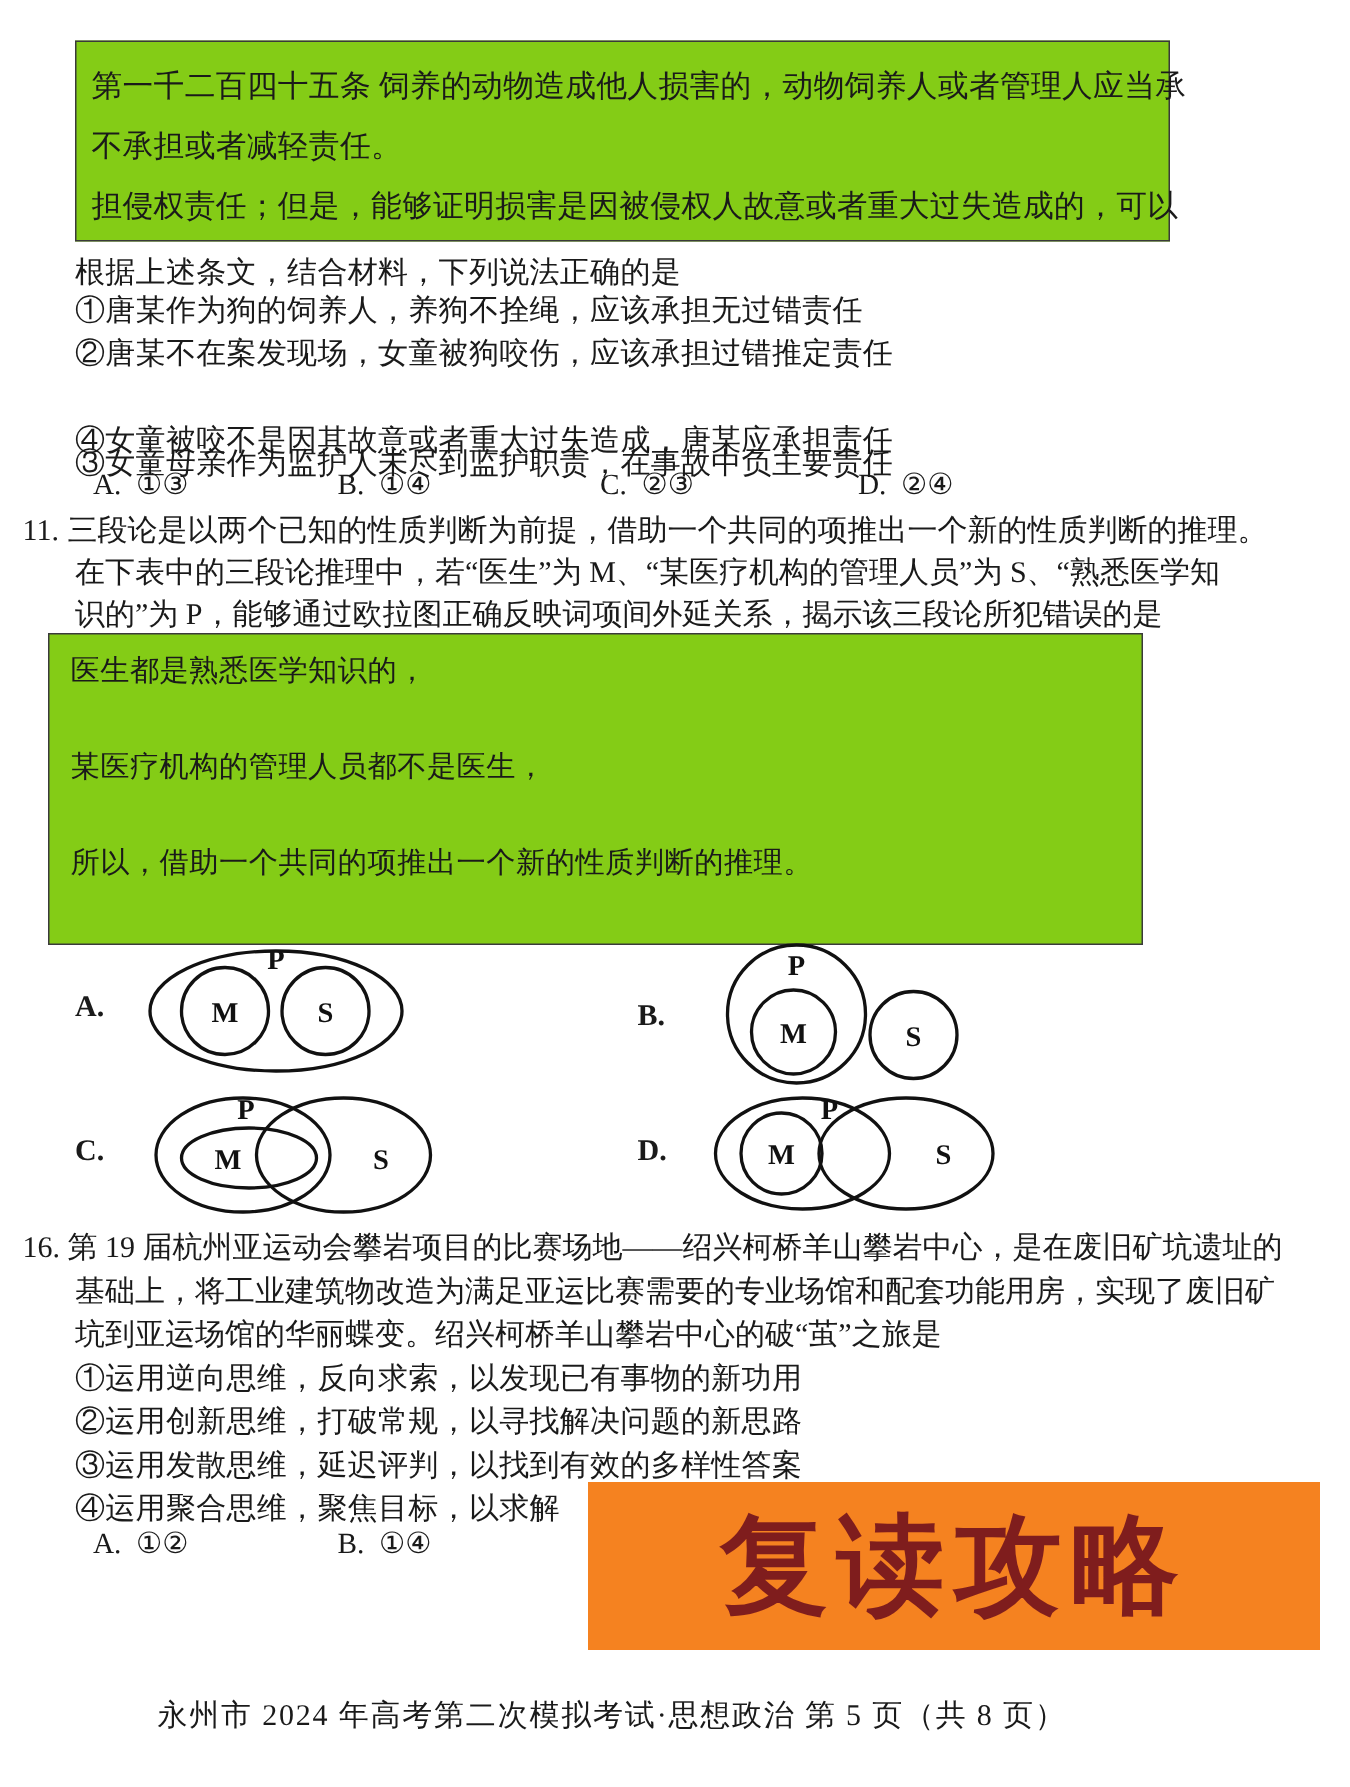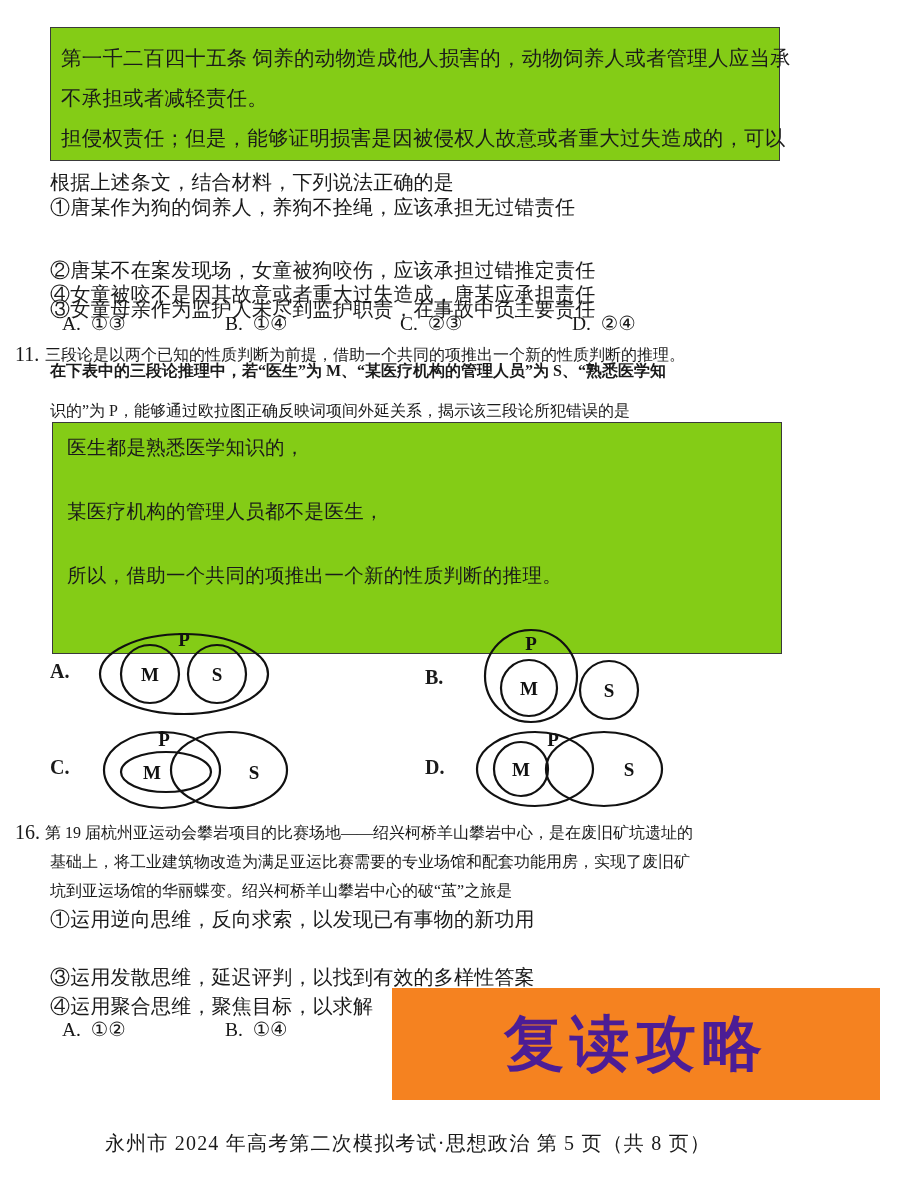--- a/index.html
+++ b/index.html
@@ -37,24 +37,24 @@
     padding: 10px 10px 0 10px;
   }
   #law-box .law-line {
     font-size: 20.5px;
     line-height: 40px;
     letter-spacing: 0.2px;
     white-space: nowrap;
   }
 
   #syllogism-box {
-    left: 52px;
+    left: 32px;
     top: 422px;
     width: 730px;
-    height: 232px;
+    height: 208px;
     padding: 12px 0 0 14px;
   }
   #syllogism-box .syl-line {
     font-size: 19.5px;
     line-height: 26px;
     height: 64px;
     letter-spacing: 0.3px;
   }
   #syllogism-box .syl-line.last { height: auto; }
 
@@ -66,21 +66,21 @@
     letter-spacing: 0.2px;
     white-space: pre;
   }
   .q-num {
     position: absolute;
     font-size: 20px;
     line-height: 29.5px;
   }
   .stem {
     position: absolute;
-    font-size: 16px;
+    font-size: 20px;
     line-height: 29.5px;
     white-space: pre;
   }
 
   
   .choice-row {
     position: absolute;
     font-size: 19.5px;
     line-height: 28px;
     width: 830px;
@@ -122,22 +122,22 @@
     left: 392px;
     top: 988px;
     width: 488px;
     height: 112px;
     background: #f58220;
     display: flex;
     align-items: center;
     justify-content: center;
   }
   #watermark .wm-text {
-    color: #4c1d95;
-    font-size: 60px;
+    color: #7f1d1d;
+    font-size: 72px;
     font-weight: bold;
     letter-spacing: 6px;
     font-family: "Liberation Sans", "DejaVu Sans", sans-serif;
     line-height: 1;
     white-space: nowrap;
     text-align: right;
   }
 
   
   #footer {
@@ -157,34 +157,34 @@
 <div class="page">
 
   <div class="framed" id="law-box">
     <div class="law-line">第一千二百四十五条 饲养的动物造成他人损害的，动物饲养人或者管理人应当承</div>
     <div class="law-line">不承担或者减轻责任。</div>
     <div class="law-line">担侵权责任；但是，能够证明损害是因被侵权人故意或者重大过失造成的，可以</div>
   </div>
 
   <div class="para" style="left:50px; top:168px;">根据上述条文，结合材料，下列说法正确的是</div>
   <div class="para" style="left:50px; top:193px;">①唐某作为狗的饲养人，养狗不拴绳，应该承担无过错责任</div>
-  <div class="para" style="left:50px; top:222px;margin-top:34px;">②唐某不在案发现场，女童被狗咬伤，应该承担过错推定责任</div>
+  <div class="para" style="left:50px; top:222px;">②唐某不在案发现场，女童被狗咬伤，应该承担过错推定责任</div>
   <div class="para" style="left:50px; top:251px;margin-top:44px;">③女童母亲作为监护人未尽到监护职责，在事故中负主要责任</div>
   <div class="para" style="left:50px; top:280px;">④女童被咬不是因其故意或者重大过失造成，唐某应承担责任</div>
 
   <div class="choice-row" style="left:0; top:310px;">
     <span class="opt" style="left:62px;"><span>A.</span>&nbsp;&nbsp;<span>①③</span></span>
     <span class="opt" style="left:225px;"><span>B.</span>&nbsp;&nbsp;<span>①④</span></span>
     <span class="opt" style="left:400px;"><span>C.</span>&nbsp;&nbsp;<span>②③</span></span>
     <span class="opt" style="left:572px;"><span>D.</span>&nbsp;&nbsp;<span>②④</span></span>
   </div>
 
   <div class="q-num" style="left:15px; top:340px;">11.</div>
   <div class="stem" style="left:45px; top:340px;">三段论是以两个已知的性质判断为前提，借助一个共同的项推出一个新的性质判断的推理。</div>
-  <div class="stem" style="left:50px; top:356px;font-weight:bold;">在下表中的三段论推理中，若“医生”为 M、“某医疗机构的管理人员”为 S、“熟悉医学知</div>
+  <div class="stem" style="left:50px; top:368px;">在下表中的三段论推理中，若“医生”为 M、“某医疗机构的管理人员”为 S、“熟悉医学知</div>
   <div class="stem" style="left:50px; top:396px;">识的”为 P，能够通过欧拉图正确反映词项间外延关系，揭示该三段论所犯错误的是</div>
 
   <div class="framed" id="syllogism-box">
     <div class="syl-line">医生都是熟悉医学知识的，</div>
     <div class="syl-line">某医疗机构的管理人员都不是医生，</div>
     <div class="syl-line last">所以，借助一个共同的项推出一个新的性质判断的推理。</div>
   </div>
 
   <div class="euler-wrap" style="left:50px; top:628px; width:300px; height:92px;">
     <span class="euler-label" style="left:0px; top:32px;">A.</span>
@@ -233,20 +233,21 @@
       <text x="168" y="52" text-anchor="middle">S</text>
     </svg>
   </div>
 
   <div class="q-num" style="left:15px; top:818px;">16.</div>
   <div class="stem" style="left:45px; top:818px;">第 19 届杭州亚运动会攀岩项目的比赛场地——绍兴柯桥羊山攀岩中心，是在废旧矿坑遗址的</div>
   <div class="stem" style="left:50px; top:847px;">基础上，将工业建筑物改造为满足亚运比赛需要的专业场馆和配套功能用房，实现了废旧矿</div>
   <div class="stem" style="left:50px; top:876px;">坑到亚运场馆的华丽蝶变。绍兴柯桥羊山攀岩中心的破“茧”之旅是</div>
 
   <div class="para" style="left:50px; top:905px;">①运用逆向思维，反向求索，以发现已有事物的新功用</div>
+  <div class="para" style="left:50px; top:934px;">②运用创新思维，打破常规，以寻找解决问题的新思路</div>
   <div class="para" style="left:50px; top:963px;">③运用发散思维，延迟评判，以找到有效的多样性答案</div>
   <div class="para" style="left:50px; top:992px;">④运用聚合思维，聚焦目标，以求解</div>
 
   <div class="choice-row" style="left:0; top:1016px;">
     <span class="opt" style="left:62px;"><span>A.</span>&nbsp;&nbsp;<span>①②</span></span>
     <span class="opt" style="left:225px;"><span>B.</span>&nbsp;&nbsp;<span>①④</span></span>
   </div>
 
   <div id="watermark">
     <span class="wm-text">复读攻略</span>

